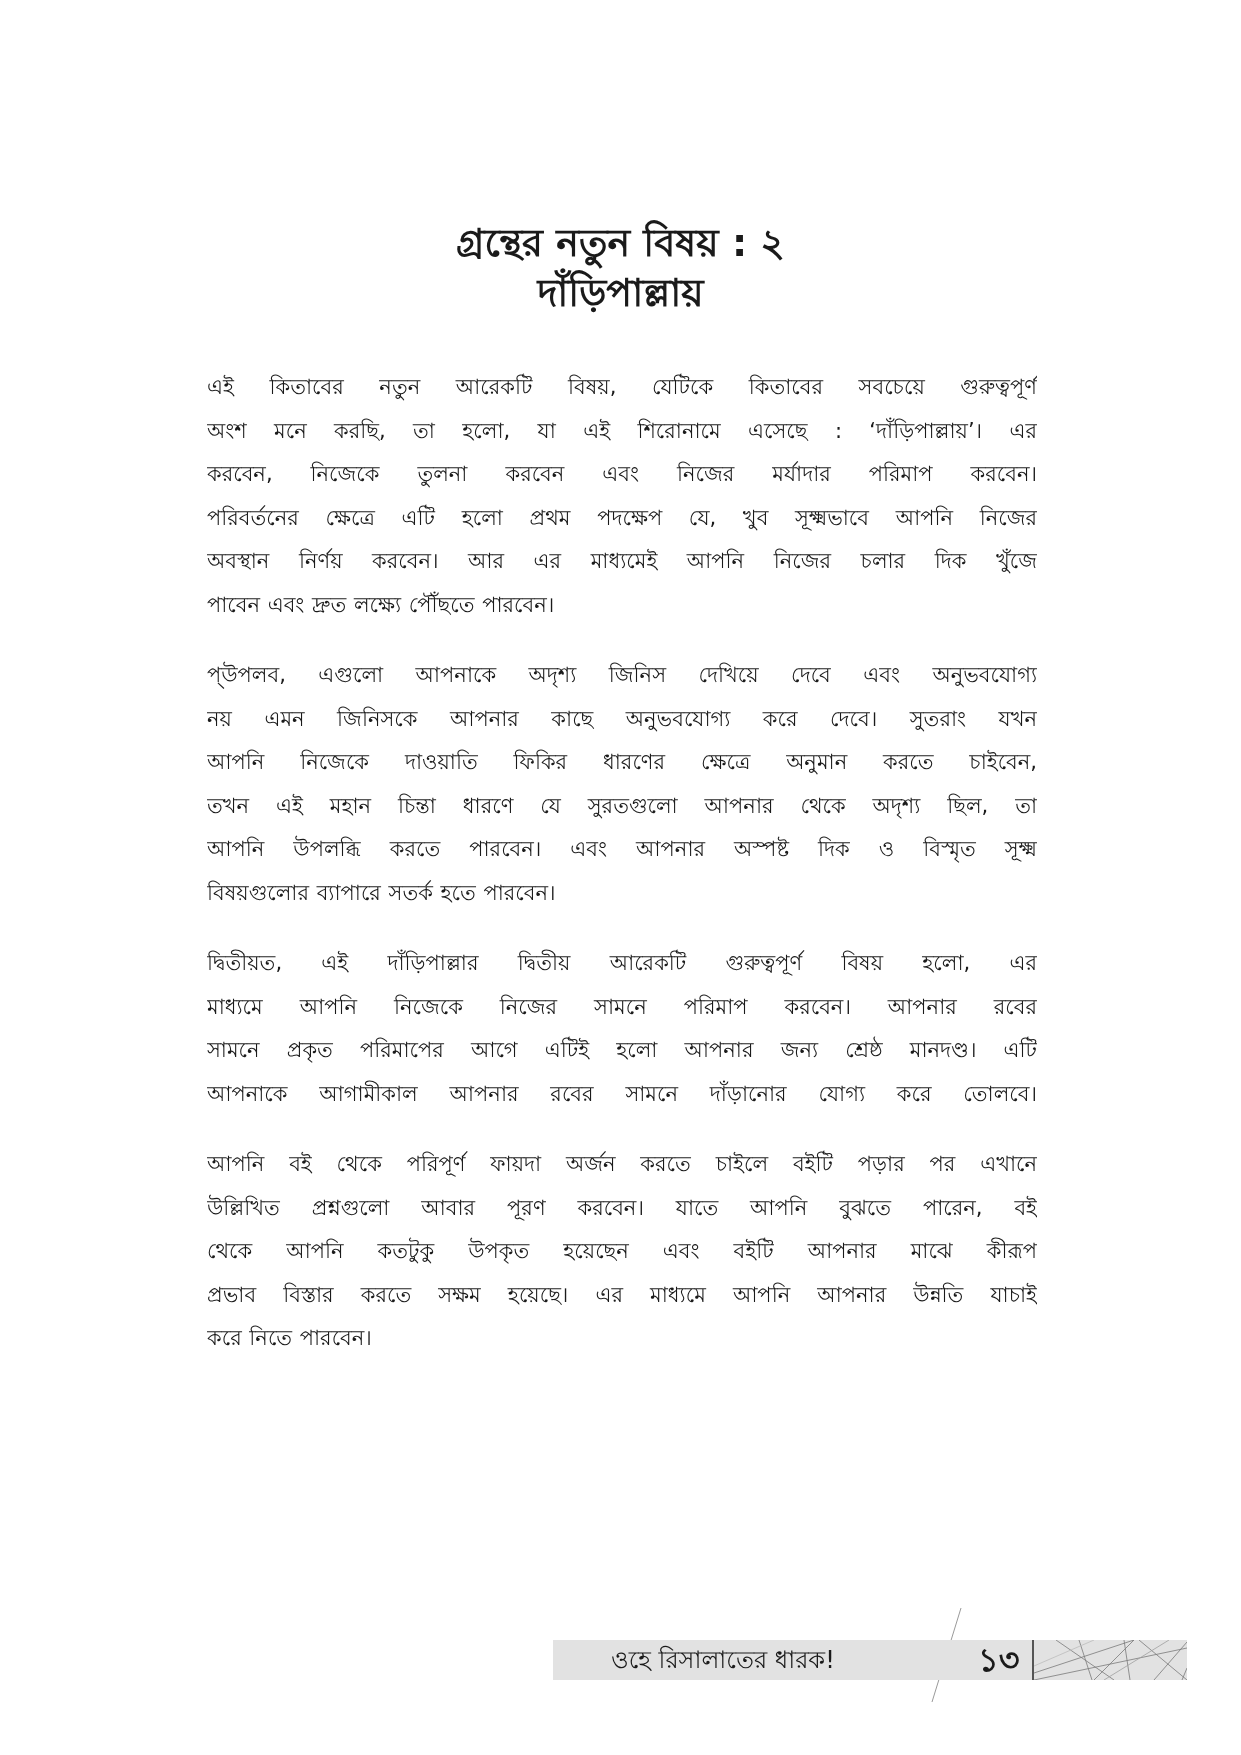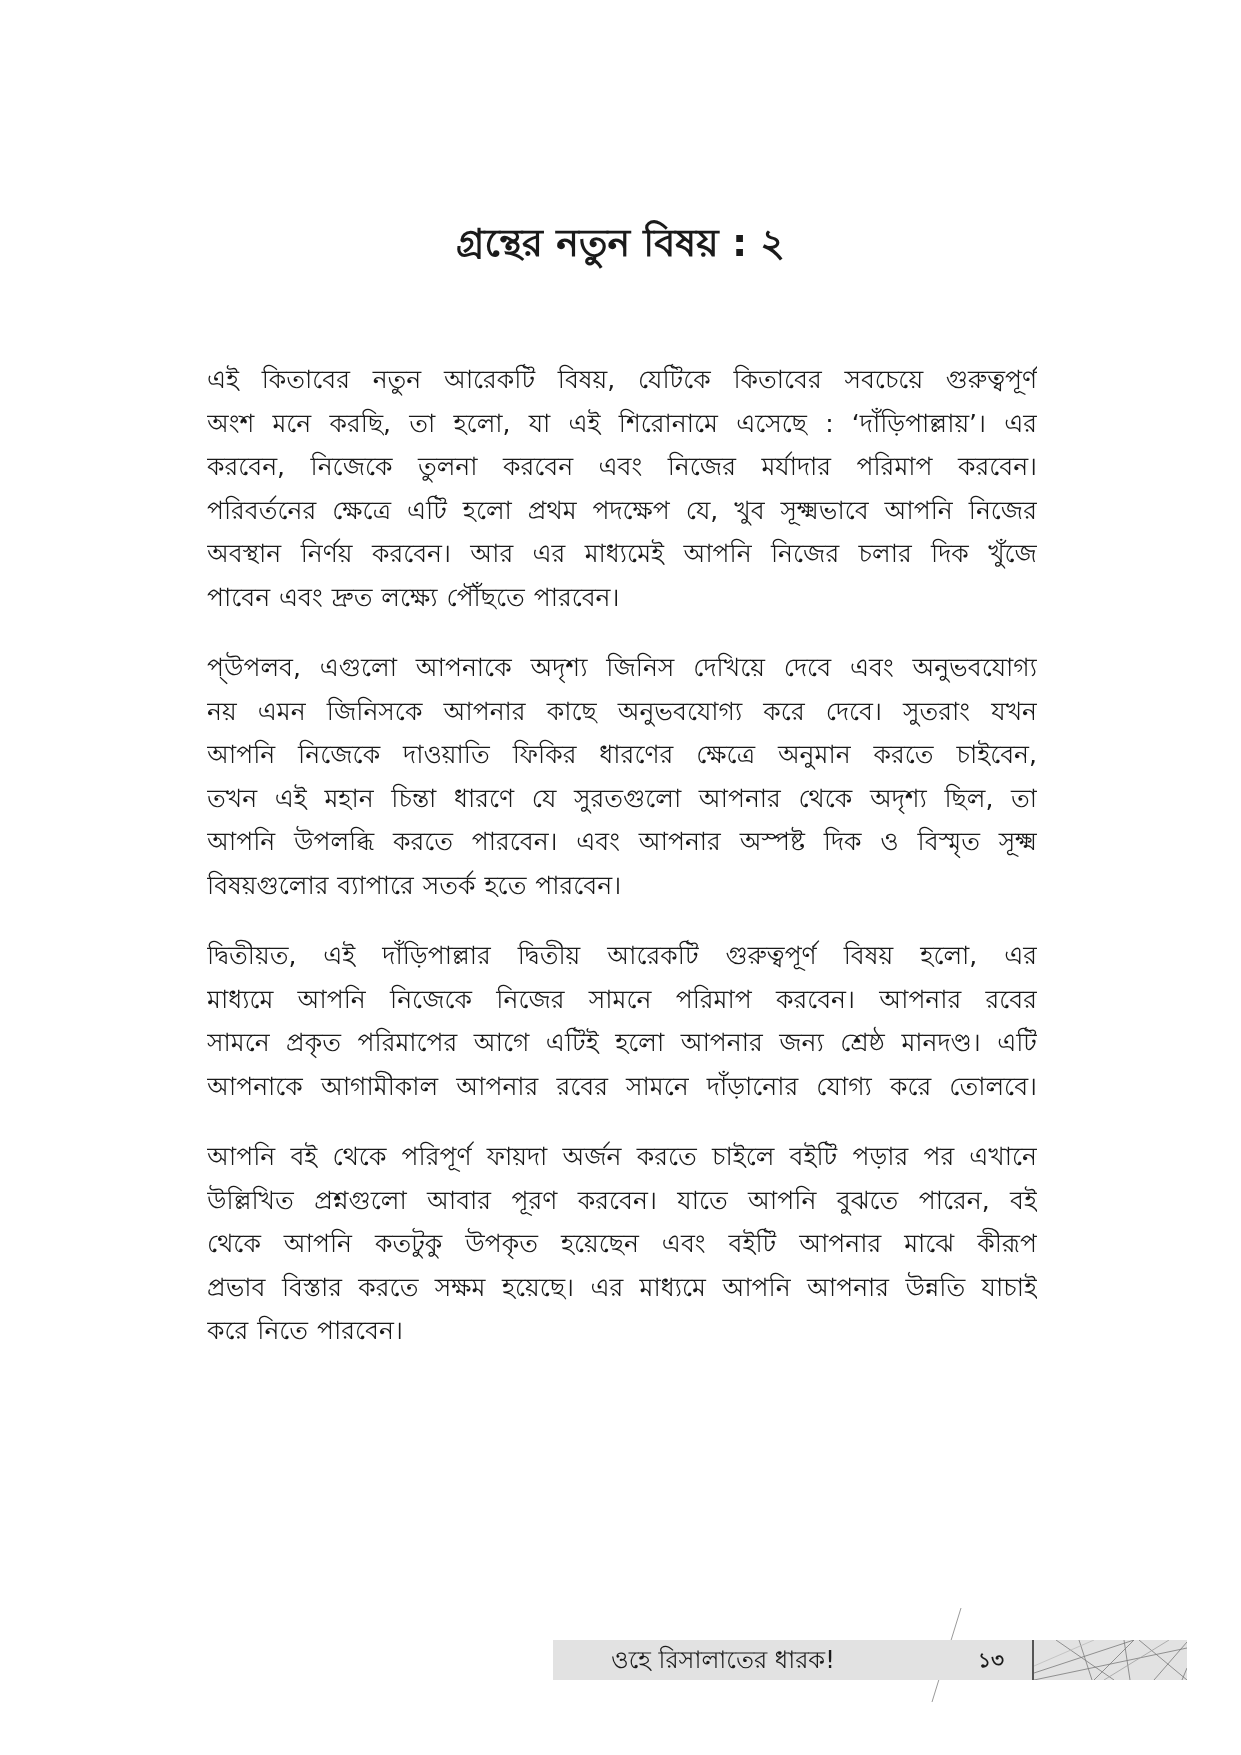--- a/index.html
+++ b/index.html
@@ -1,36 +1,37 @@
 <!DOCTYPE html>
 <html><head>
 <meta charset="utf-8">
 <style>
   html, body { margin: 0; padding: 0; background: #ffffff; }
   body { width: 1241px; height: 1755px; position: relative; overflow: hidden;
          font-family: "DejaVu Sans", "Liberation Sans", sans-serif; color: #1a1a1a; }
   .page-title { position: absolute; left: 0; width: 1241px; top: 218px; text-align: center;
                 font-size: 38px; line-height: 50px; font-weight: 600; color: #1a1a1a; }
   .body-text { position: absolute; left: 207px; width: 830px; top: 358px; }
-  .para { font-size: 25px; line-height: 43.5px; text-align: justify; margin: 0 0 27px 0;
+  .para { font-size: 21px; line-height: 43.5px; text-align: justify; margin: 8px 0 27px 0;
           word-spacing: 1px; }
   .para .ln { display: block; text-align: justify; text-align-last: justify; white-space: nowrap; overflow: hidden; }
   .para .ln.last { text-align-last: left; }
   .footer-bar { position: absolute; left: 553px; top: 1640px; width: 634px; height: 40px; background: #e2e2e2; text-align: right; }
   .footer-title { position: absolute; left: 58px; top: 4px; font-size: 24px; line-height: 32px; color: #1a1a1a; }
-  .page-num { position: absolute; left: 425px; top: 3px; font-size: 20px; line-height: 34px; font-weight: 700; color: #1a1a1a; }
+  .page-num { position: absolute; left: 425px; top: 3px; font-size: 32px; line-height: 34px; font-weight: 700; color: #1a1a1a; }
   .footer-sep { position: absolute; left: 479px; top: 0; width: 2px; height: 40px; background: #555; }
   .footer-deco { position: absolute; left: 481px; top: 0; width: 153px; height: 40px; }
   .diag-line { position: absolute; left: 0; top: 0; width: 1241px; height: 1755px; pointer-events: none; }
 </style>
 </head>
 <body>
 
 <div class="page-title">
   <div>গ্রন্থের নতুন বিষয় : ২</div>
+  <div>দাঁড়িপাল্লায়</div>
 </div>
 
 <div class="body-text">
   <div class="para">
     <span class="ln">এই কিতাবের নতুন আরেকটি বিষয়, যেটিকে কিতাবের সবচেয়ে গুরুত্বপূর্ণ</span>
     <span class="ln">অংশ মনে করছি, তা হলো, যা এই শিরোনামে এসেছে : ‘দাঁড়িপাল্লায়’। এর</span>
     <span class="ln">করবেন, নিজেকে তুলনা করবেন এবং নিজের মর্যাদার পরিমাপ করবেন।</span>
     <span class="ln">পরিবর্তনের ক্ষেত্রে এটি হলো প্রথম পদক্ষেপ যে, খুব সূক্ষ্মভাবে আপনি নিজের</span>
     <span class="ln">অবস্থান নির্ণয় করবেন। আর এর মাধ্যমেই আপনি নিজের চলার দিক খুঁজে</span>
     <span class="ln last">পাবেন এবং দ্রুত লক্ষ্যে পৌঁছতে পারবেন।</span>

